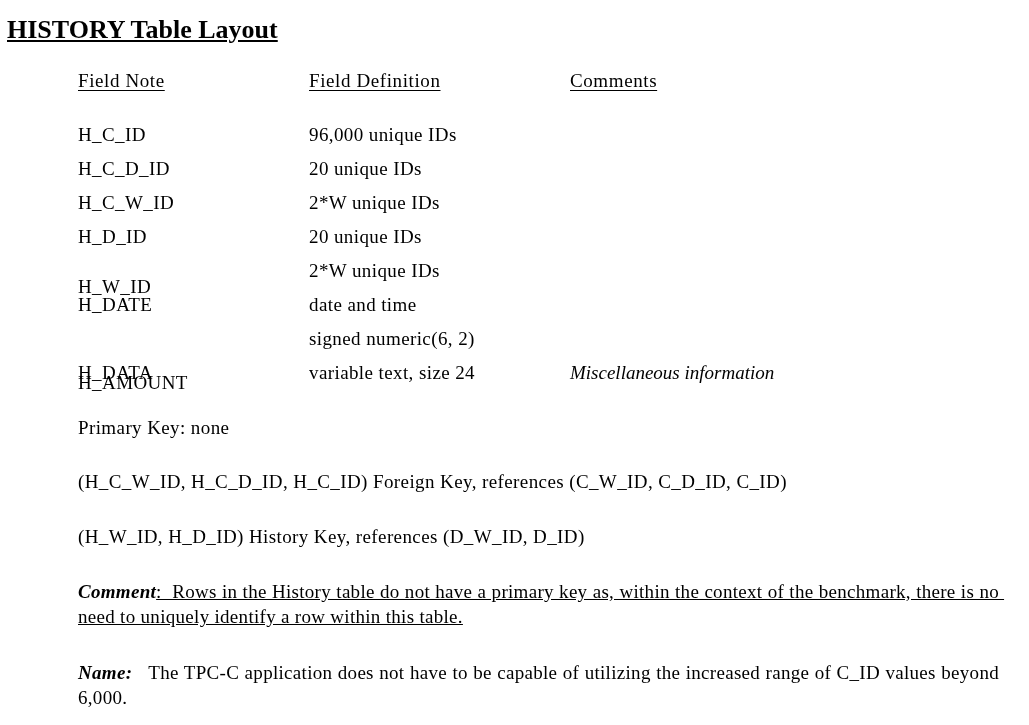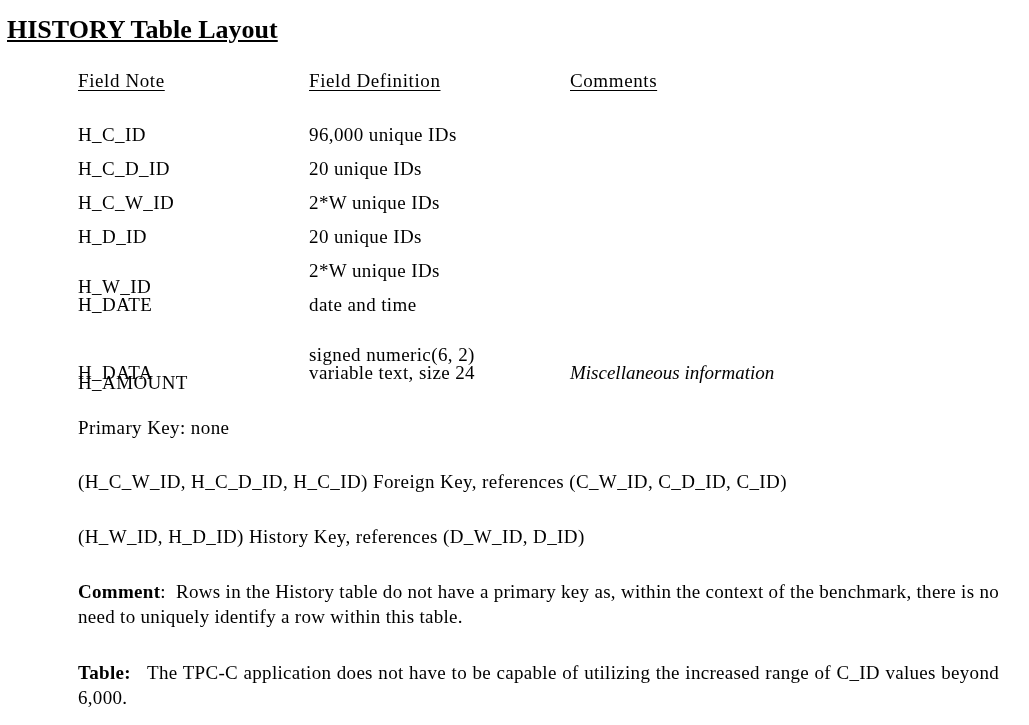--- a/index.html
+++ b/index.html
@@ -43,21 +43,21 @@
     .italic { font-style: italic; letter-spacing: 0px; }
     .para {
       position: absolute;
       left: 78px;
       width: 921px;
       font-size: 19px;
       line-height: 25px;
       text-align: justify;
       letter-spacing: 0.3px;
     }
-    .para b { font-weight: bold; }
+    .para b { font-weight: bold; font-style: italic; }
   </style>
 </head>
 <body>
 
 <div class="title">HISTORY Table Layout</div>
 
 <div class="abs hdr c1" style="top:70px;">Field Note</div>
 <div class="abs hdr c2" style="top:70px;">Field Definition</div>
 <div class="abs hdr c3" style="top:70px;">Comments</div>
 
@@ -80,27 +80,27 @@
 <div>
   <div class="abs c1" style="top:260px;margin-top:16px;">H_W_ID</div>
   <div class="abs c2" style="top:260px;">2*W unique IDs</div>
 </div>
 <div>
   <div class="abs c1" style="top:294px;">H_DATE</div>
   <div class="abs c2" style="top:294px;text-align:right;">date and time</div>
 </div>
 <div>
   <div class="abs c1" style="top:336px;margin-top:36px;">H_AMOUNT</div>
-  <div class="abs c2" style="top:328px;margin-top:16px;">signed numeric(6, 2)</div>
+  <div class="abs c2" style="top:328px;">signed numeric(6, 2)</div>
 </div>
 <div>
   <div class="abs c1" style="top:362px;">H_DATA</div>
   <div class="abs c2" style="top:362px;">variable text, size 24</div>
   <div class="abs c3 italic" style="top:362px;">Miscellaneous information</div>
 </div>
 
 <div class="abs c1" style="top:417px;">Primary Key: none</div>
 <div class="abs c1" style="top:471px;">(H_C_W_ID, H_C_D_ID, H_C_ID) Foreign Key, references (C_W_ID, C_D_ID, C_ID)</div>
 <div class="abs c1" style="top:526px;">(H_W_ID, H_D_ID) History Key, references (D_W_ID, D_ID)</div>
 
-<div class="para" style="top:579px;"><b>Comment</b><span style="white-space:pre-wrap;">:  Rows in the History table do not have a primary key as, within the context of the benchmark, there is no need to uniquely identify a row within this table.</span></div>
+<div class="para" style="top:579px;"><b>Comment</b><span style="white-space:pre-wrap;text-decoration:underline;">:  Rows in the History table do not have a primary key as, within the context of the benchmark, there is no need to uniquely identify a row within this table.</span></div>
 
-<div class="para" style="top:660px;"><b>Table:</b><span style="white-space:pre-wrap;">   The TPC-C application does not have to be capable of utilizing the increased range of C_ID values beyond 6,000.</span></div>
+<div class="para" style="top:660px;"><b>Name:</b><span style="white-space:pre-wrap;">   The TPC-C application does not have to be capable of utilizing the increased range of C_ID values beyond 6,000.</span></div>
 
 </body></html>

